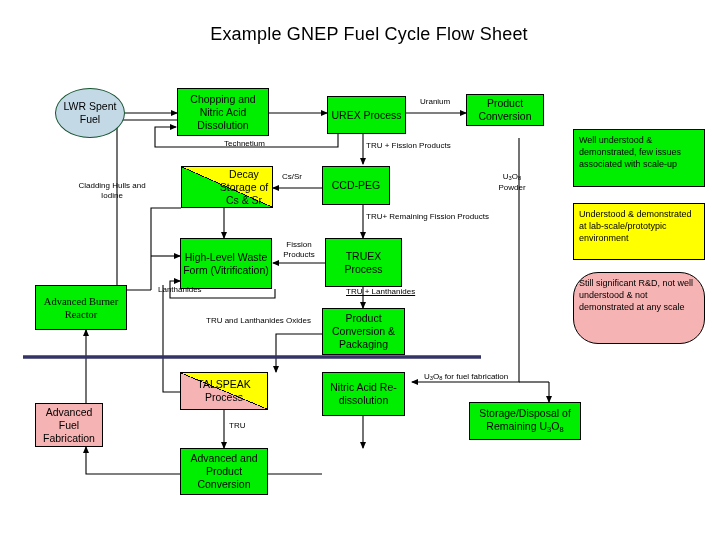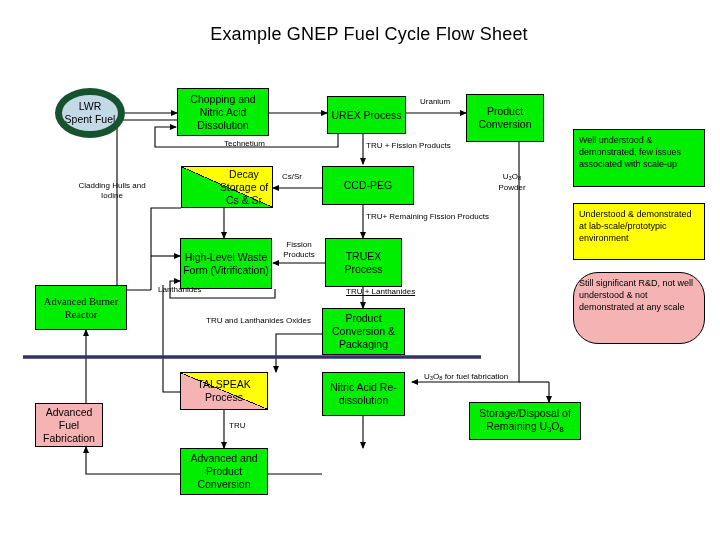--- a/index.html
+++ b/index.html
@@ -42,21 +42,21 @@
     color: #000000;
     padding: 1px 2px;
     overflow: hidden;
   }
   .node .lbl { position: relative; z-index: 2; width: 100%; }
   .green  { background: #00ee00; }
   .pink   { background: #f6b3b3; }
   .yellow { background: #ffff00; }
   .blue-ellipse {
     background: #c3d9e6;
-    border: 7px solid #14532d;
+    border: 1px solid #14532d;
     border-radius: 50%;
   }
   
   .split-green-yellow {
     background: linear-gradient(to bottom left, #ffff00 0%, #ffff00 49.4%, #000000 49.4%, #000000 50.6%, #00ee00 50.6%, #00ee00 100%);
   }
   .split-pink-yellow {
     background: linear-gradient(to bottom left, #ffff00 0%, #ffff00 49.4%, #000000 49.4%, #000000 50.6%, #f6b3b3 50.6%, #f6b3b3 100%);
   }
   
@@ -160,29 +160,29 @@
   </div>
 
   <div class="node green" style="left:177px; top:88px; width:92px; height:48px;">
     <span class="lbl">Chopping and Nitric Acid Dissolution</span>
   </div>
 
   <div class="node green" style="left:327px; top:96px; width:79px; height:38px;">
     <span class="lbl">UREX Process</span>
   </div>
 
-  <div class="node green" style="left:466px; top:94px; width:78px; height:48px;">
+  <div class="node green" style="left:466px; top:94px; width:78px; height:32px;">
     <span class="lbl">Product Conversion</span>
   </div>
 
   <div class="node split-green-yellow" style="left:181px; top:166px; width:92px; height:42px;padding-left:36px;">
     <span class="lbl">Decay Storage of Cs &amp; Sr</span>
   </div>
 
-  <div class="node green" style="left:322px; top:166px; width:92px; height:39px;">
+  <div class="node green" style="left:322px; top:166px; width:68px; height:39px;">
     <span class="lbl">CCD-PEG</span>
   </div>
 
   <div class="node green" style="left:180px; top:238px; width:92px; height:51px;">
     <span class="lbl">High-Level Waste Form (Vitrification)</span>
   </div>
 
   <div class="node green" style="left:325px; top:238px; width:77px; height:49px;">
     <span class="lbl">TRUEX Process</span>
   </div>

